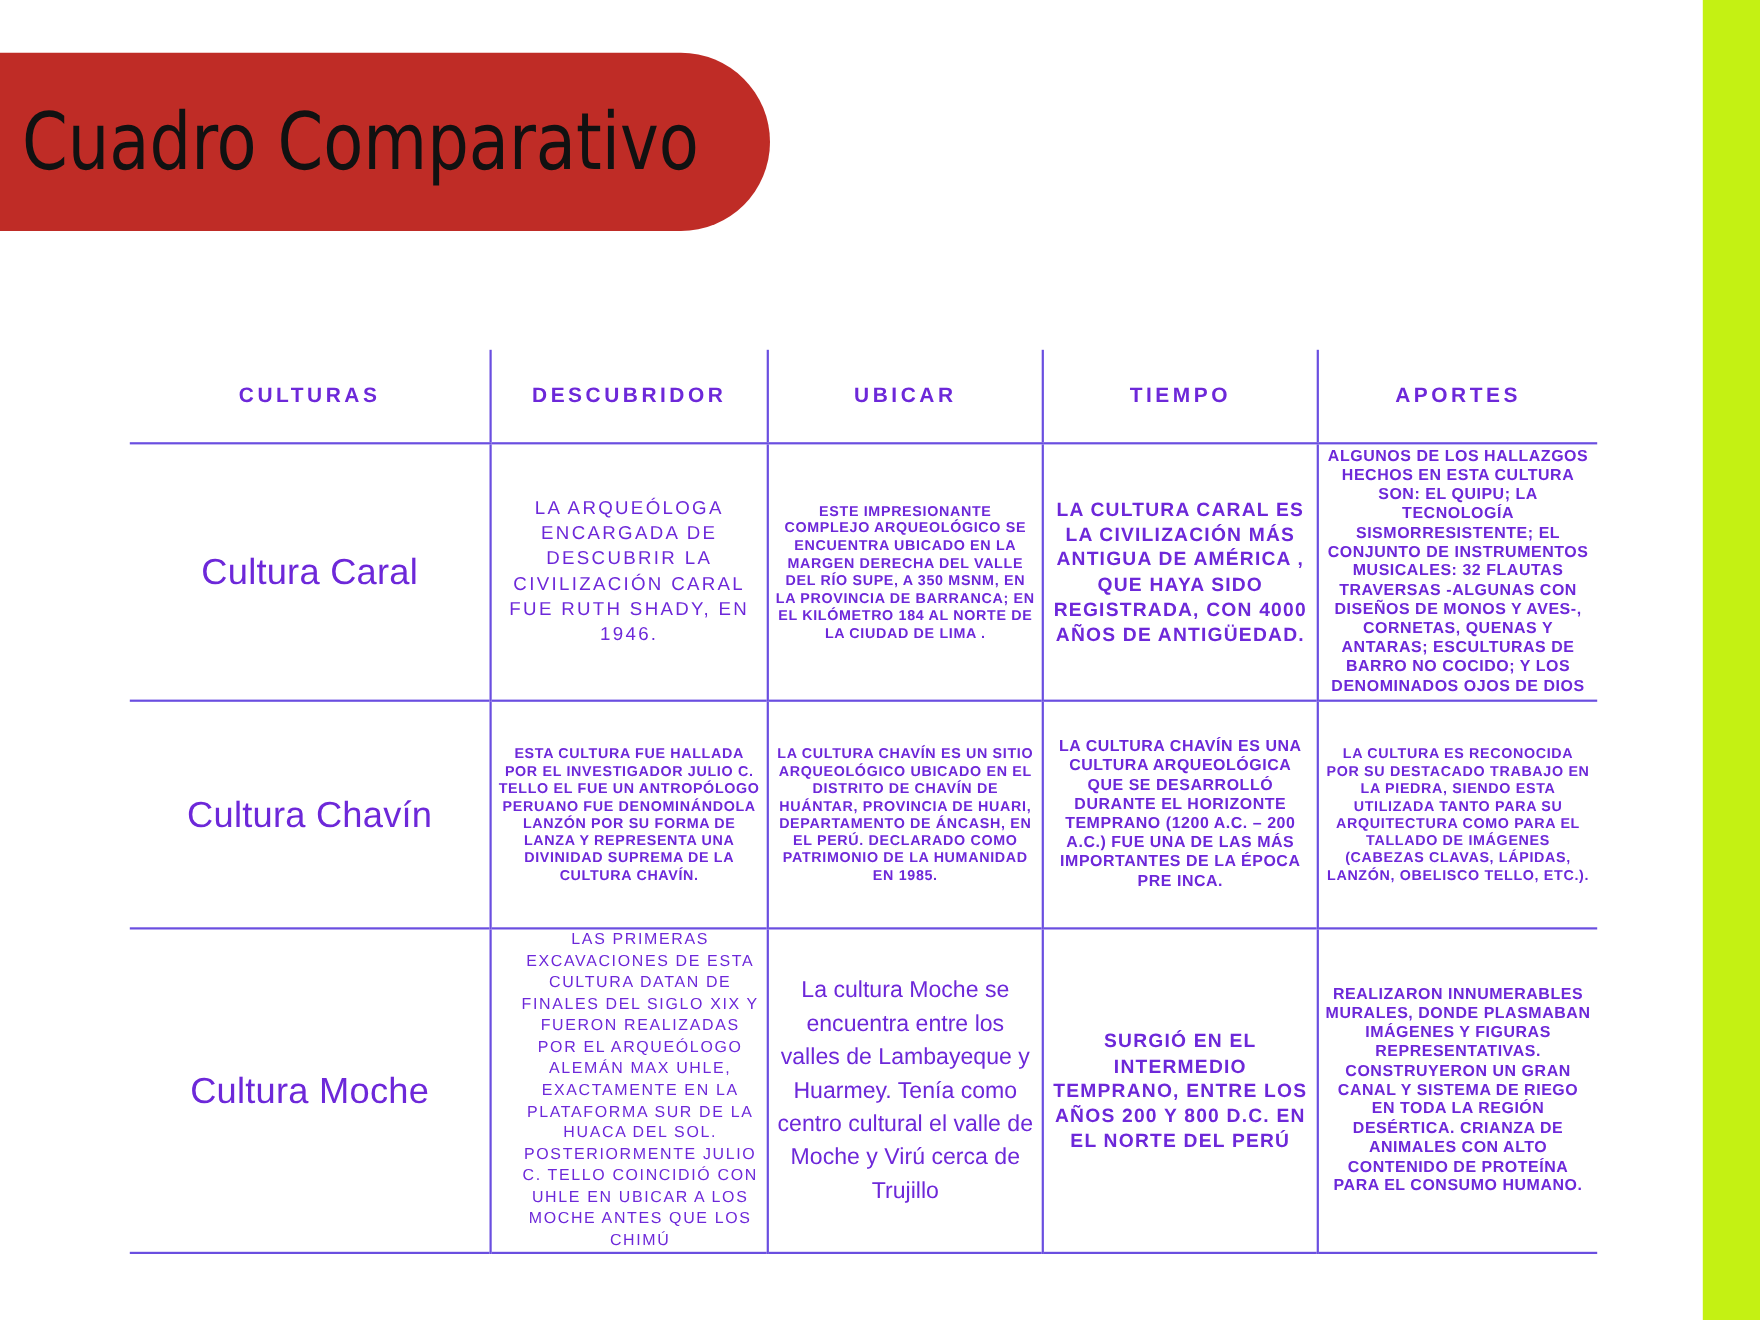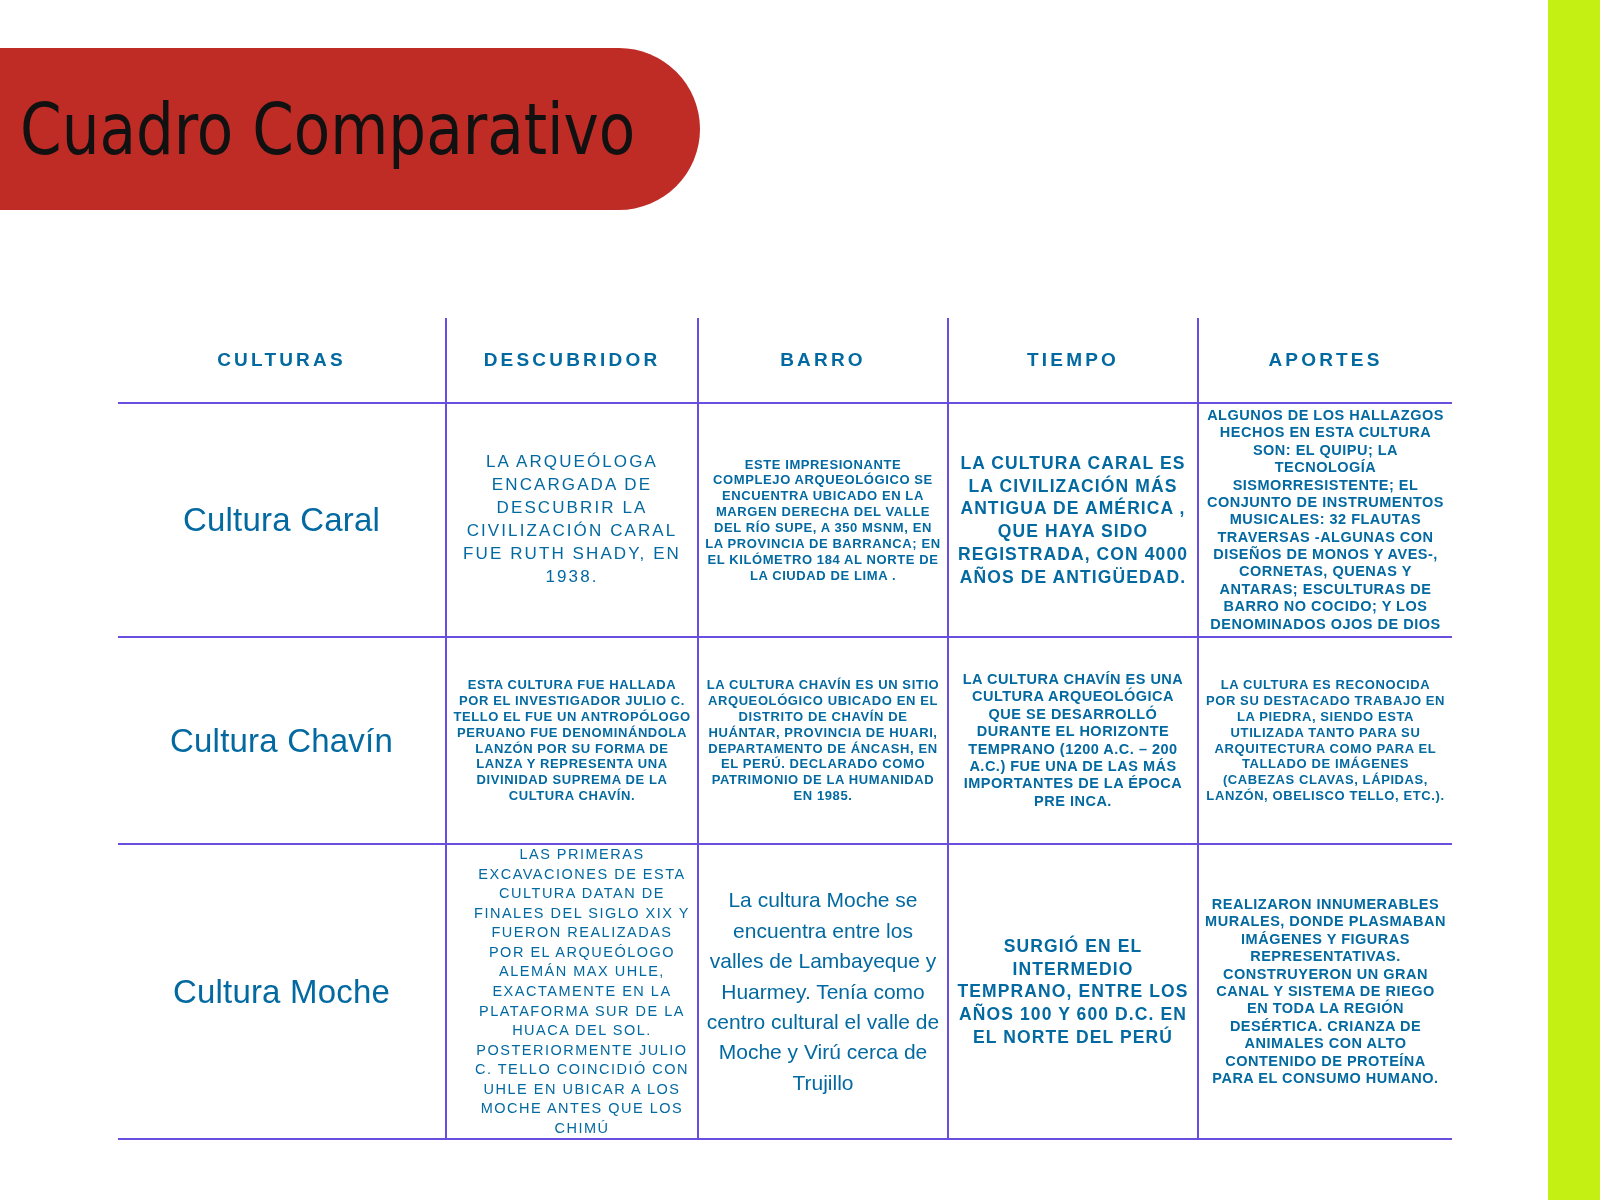--- a/index.html
+++ b/index.html
@@ -64,21 +64,21 @@
   #comparison-table col.c-lugar      { width: 250px; }
   #comparison-table col.c-tiempo     { width: 250px; }
   #comparison-table col.c-aportes    { width: 254px; }
 
   #comparison-table th,
   #comparison-table td {
     border-left: 2.5px solid #6a4ee0;
     vertical-align: middle;
     text-align: center;
     padding: 0 6px;
-    color: #0369a1;
+    color: #6d28d9;
   }
   #comparison-table th:first-child,
   #comparison-table td:first-child {
     border-left: none;
   }
 
   thead th {
     height: 84px;
     font-size: 19px;
     font-weight: bold;
@@ -158,31 +158,31 @@
     <col class="c-culturas">
     <col class="c-descubridor">
     <col class="c-lugar">
     <col class="c-tiempo">
     <col class="c-aportes">
   </colgroup>
   <thead>
     <tr>
       <th>CULTURAS</th>
       <th>DESCUBRIDOR</th>
-      <th>BARRO</th>
+      <th>UBICAR</th>
       <th class="raised">TIEMPO</th>
       <th class="raised">APORTES</th>
     </tr>
   </thead>
   <tbody>
 
     <tr class="row-caral">
       <td class="culture-name">Cultura Caral</td>
       <td>
-        <span class="txt s-spaced">LA ARQUEÓLOGA ENCARGADA DE DESCUBRIR LA CIVILIZACIÓN CARAL FUE RUTH SHADY, EN 1938.</span>
+        <span class="txt s-spaced">LA ARQUEÓLOGA ENCARGADA DE DESCUBRIR LA CIVILIZACIÓN CARAL FUE RUTH SHADY, EN 1946.</span>
       </td>
       <td>
         <span class="txt s-bold-sm">ESTE IMPRESIONANTE COMPLEJO ARQUEOLÓGICO SE ENCUENTRA UBICADO EN LA MARGEN DERECHA DEL VALLE DEL RÍO SUPE, A 350 MSNM, EN LA PROVINCIA DE BARRANCA; EN EL KILÓMETRO 184 AL NORTE DE LA CIUDAD DE LIMA .</span>
       </td>
       <td>
         <span class="txt s-bold-md">LA CULTURA CARAL ES LA CIVILIZACIÓN MÁS ANTIGUA DE AMÉRICA , QUE HAYA SIDO REGISTRADA,  CON 4000 AÑOS DE ANTIGÜEDAD.</span>
       </td>
       <td>
         <span class="txt s-bold-xs">ALGUNOS DE LOS HALLAZGOS HECHOS EN ESTA CULTURA SON: EL QUIPU; LA TECNOLOGÍA SISMORRESISTENTE; EL CONJUNTO DE INSTRUMENTOS MUSICALES: 32 FLAUTAS TRAVERSAS -ALGUNAS CON DISEÑOS DE MONOS Y AVES-, CORNETAS, QUENAS Y ANTARAS; ESCULTURAS DE BARRO NO COCIDO; Y LOS DENOMINADOS OJOS DE DIOS</span>
       </td>
@@ -206,21 +206,21 @@
 
     <tr class="row-moche">
       <td class="culture-name">Cultura Moche</td>
       <td>
         <span class="txt s-spaced-xs">LAS PRIMERAS EXCAVACIONES DE ESTA CULTURA DATAN DE FINALES DEL SIGLO XIX Y FUERON REALIZADAS POR EL ARQUEÓLOGO ALEMÁN MAX UHLE, EXACTAMENTE EN LA PLATAFORMA SUR DE LA HUACA DEL SOL. POSTERIORMENTE JULIO C. TELLO COINCIDIÓ CON UHLE EN UBICAR A LOS MOCHE ANTES QUE LOS CHIMÚ</span>
       </td>
       <td>
         <span class="txt s-mixed">La cultura Moche se encuentra entre los valles de Lambayeque y Huarmey. Tenía como centro cultural el valle de Moche y Virú cerca de Trujillo</span>
       </td>
       <td>
-        <span class="txt s-bold-md">SURGIÓ EN EL INTERMEDIO TEMPRANO, ENTRE LOS AÑOS 100 Y 600 D.C. EN EL NORTE DEL PERÚ</span>
+        <span class="txt s-bold-md">SURGIÓ EN EL INTERMEDIO TEMPRANO, ENTRE LOS AÑOS 200 Y 800 D.C. EN EL NORTE DEL PERÚ</span>
       </td>
       <td>
         <span class="txt s-bold-xs">REALIZARON INNUMERABLES MURALES, DONDE PLASMABAN IMÁGENES Y FIGURAS REPRESENTATIVAS. CONSTRUYERON UN GRAN CANAL Y SISTEMA DE RIEGO EN TODA LA REGIÓN DESÉRTICA. CRIANZA DE ANIMALES CON ALTO CONTENIDO DE PROTEÍNA PARA EL CONSUMO HUMANO.</span>
       </td>
     </tr>
 
   </tbody>
 </table>
 
 </body></html>

